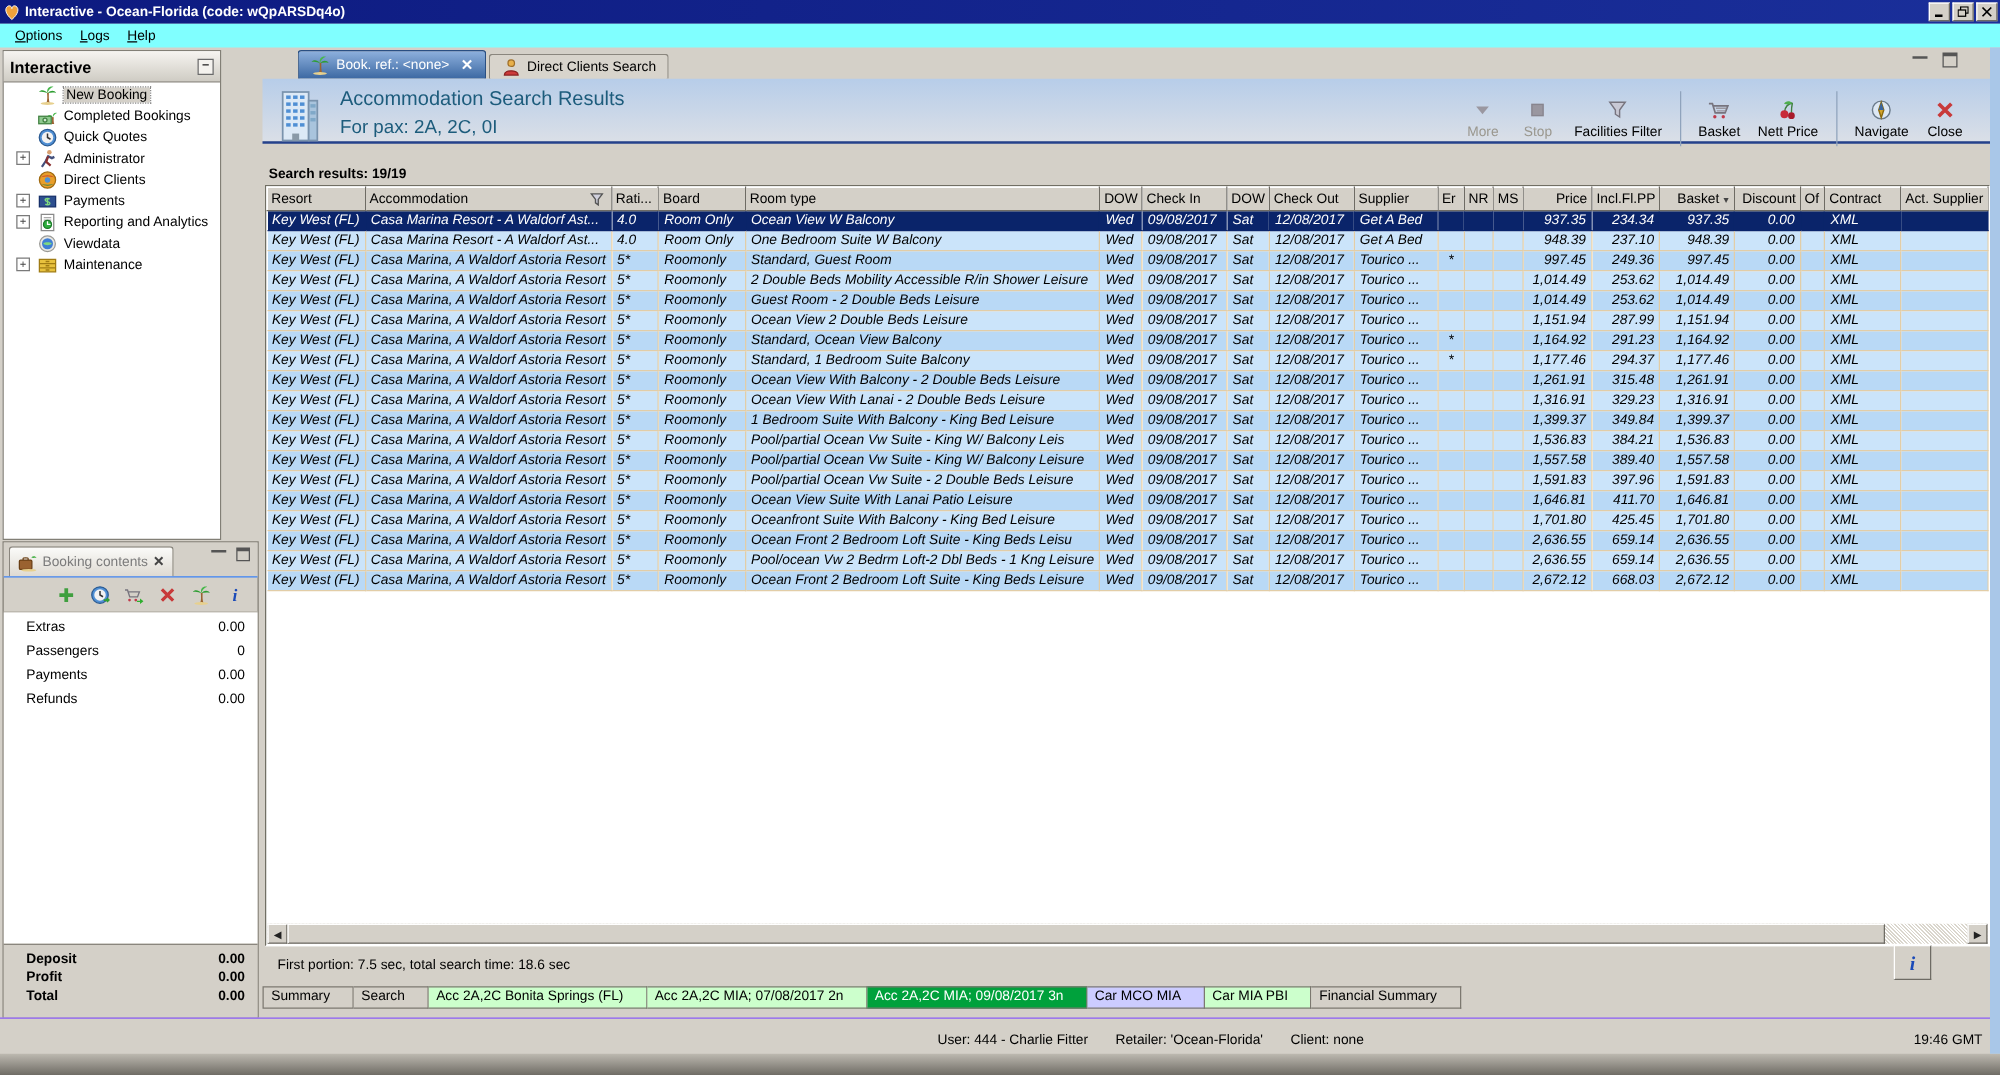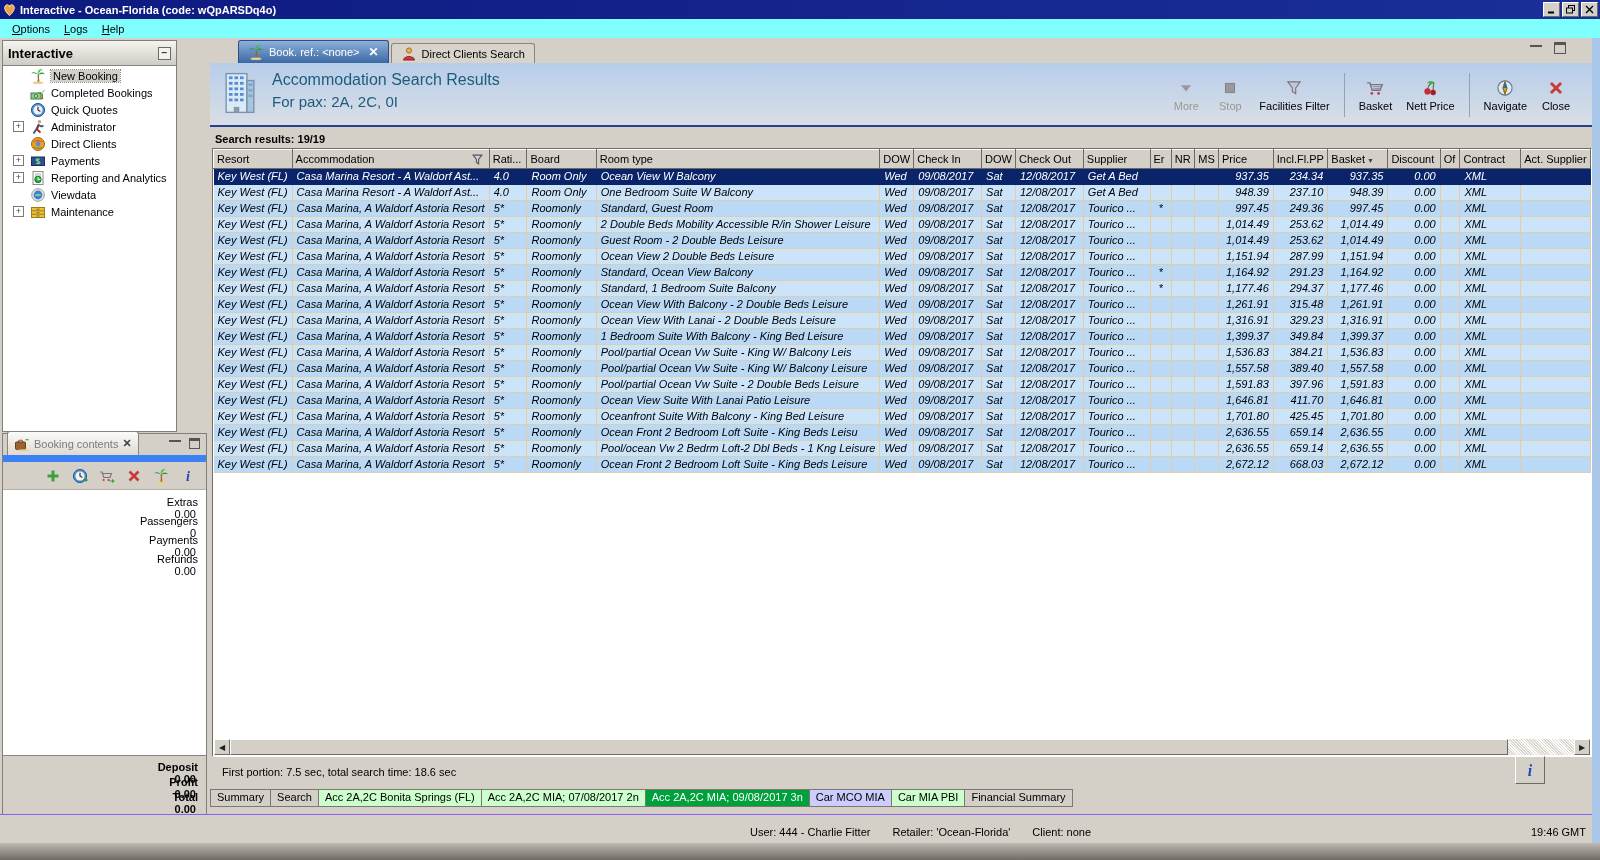--- a/index.html
+++ b/index.html
@@ -24,65 +24,65 @@
   .collapse-box { margin-left:auto; width:13px; height:13px; border:1px solid #6a6a6a; background:#f4f2ee; font-size:10px; line-height:10px; text-align:center; color:#333; }
   .tree { padding-top:1px; }
   .tree-item { display:flex; align-items:center; height:17px; padding-left:10px; white-space:nowrap; }
   .tree-item .expand { width:11px; height:11px; border:1px solid #7a7a7a; background:#fff; font-size:9px; line-height:9px; text-align:center; color:#444; margin-right:6px; flex:none; }
   .tree-item .expand.hidden { visibility:hidden; }
   .tree-item .tree-label { margin-left:5px; }
   .tree-item.selected .tree-label { background:#d4d0c8; outline:1px dotted #8a8a8a; padding:0 2px; }
 
   
   .bc-panel { position:absolute; left:2px; top:433px; width:205px; height:382px; background:#d4d0c8; border:1px solid #827f76; display:flex; flex-direction:column; }
-  .bc-tabrow { height:28px; display:flex; align-items:flex-end; padding:2px 4px 0 4px; background:#d4d0c8; border-bottom:7px solid #3b82f6; position:relative; }
+  .bc-tabrow { height:28px; display:flex; align-items:flex-end; padding:2px 4px 0 4px; background:#d4d0c8; border-bottom:1px solid #3b82f6; position:relative; }
   .bc-tab { display:flex; align-items:center; gap:4px; background:linear-gradient(#fbfbf9,#dedad2); border:1px solid #8a867e; border-bottom:none; border-radius:3px 3px 0 0; height:24px; padding:0 6px; color:#7b7b7b; }
   .bc-tab .x { color:#444; font-weight:bold; font-size:11px; }
   .bc-winbtns { position:absolute; right:6px; top:4px; display:flex; gap:8px; }
   .bc-winbtns .mini { width:12px; height:4px; border-bottom:2px solid #555; }
   .bc-winbtns .maxi { width:11px; height:11px; border:1px solid #555; border-top:3px solid #555; }
   .bc-toolbar { height:28px; display:flex; align-items:center; justify-content:flex-end; gap:11px; padding:0 10px; border-bottom:1px solid #b5b1a8; }
   .bc-btn svg { width:16px; height:16px; display:block; }
   .bc-list { background:#fff; flex:1; padding:6px 8px; }
-  .bc-row { display:flex; height:19px; align-items:flex-end;flex-direction:column; }
+  .bc-row { display:flex; height:19px; align-items:flex-start; }
   .bc-row .bc-label { margin-left:10px; }
   .bc-row .bc-value { margin-left:auto; margin-right:2px; }
   .bc-totals { background:#d4d0c8; border-top:1px solid #8a867e; padding:5px 8px 8px 8px; }
   .bc-totals .bc-row { font-weight:bold; height:15px; }
 
   
   .main-tabbar { position:absolute; left:210px; top:40px; width:1382px; height:23px; display:flex; align-items:flex-end;margin-left:28px; }
   .mtab { display:flex; align-items:center; gap:5px; height:20px; padding:0 9px; background:#d8d4cc; border:1px solid #8a867e; border-bottom:none; border-radius:3px 3px 0 0; margin-right:2px; }
   .mtab.active { height:23px; background:linear-gradient(#8db0dd,#3c68a2); color:#fff; border-color:#2a4f82; }
   .mtab .tab-close { font-weight:bold; margin-left:4px; font-size:12px; }
   .panel-ctrl { position:absolute; right:28px; top:3px; display:flex; gap:10px; }
   .panel-ctrl .dash { width:11px; height:4px; border-bottom:2px solid #555; }
   .panel-ctrl .box { width:11px; height:11px; border:1px solid #555; border-top:2px solid #555; }
 
   
-  .acc-header { position:absolute; left:210px; top:63px; width:1382px; height:64px; background:linear-gradient(#b7cde9,#dadfe7); border-bottom:2px solid #24418c; }
+  .acc-header { position:absolute; left:210px; top:63px; width:1382px; height:52px; background:linear-gradient(#b7cde9,#dadfe7); border-bottom:2px solid #24418c; }
   .acc-title-wrap { position:absolute; left:12px; top:6px; display:flex; gap:14px; }
   .building svg { width:36px; height:48px; display:block; }
   .acc-title { color:#1d5c7c; font-size:16px; line-height:22px; }
   .acc-sub { color:#1d5c7c; font-size:15px; line-height:22px; }
   .hdr-toolbar { position:absolute; right:14px; top:4px; height:56px; display:flex; align-items:center; }
   .tbtn { display:flex; flex-direction:column; align-items:center; justify-content:center; padding:2px 7px; min-width:44px; }
   .tbtn .tb-ic svg { width:18px; height:18px; }
   .tbtn .tb-label { margin-top:3px; white-space:nowrap; }
   .tbtn.disabled .tb-label { color:#9a978e; }
   .tsep { width:1px; height:44px; background:#8fa3bc; margin:0 7px; }
 
   
   .results-bar { position:absolute; left:210px; top:129px; width:1382px; height:19px; display:flex; align-items:center; padding-left:5px; font-weight:bold; }
 
   
   .table-wrap { position:absolute; left:212px; top:148px; width:1380px; height:609px; background:#fff; border:1px solid; border-color:#716f64 #fff #fff #716f64; overflow:hidden; }
   table.grid { border-collapse:collapse; table-layout:fixed; }
   table.grid th { height:19px; background:#d4d0c8; border:1px solid; border-color:#fff #6e6b64 #6e6b64 #fff; font-weight:normal; text-align:left; padding:0 3px; white-space:nowrap; overflow:hidden; position:relative; }
-  table.grid th.r { }
+  table.grid th.r { text-align:right; }
   table.grid td { height:15px; line-height:15px; padding:0 4px; white-space:nowrap; overflow:hidden; border-right:1px solid #e2cda7; border-bottom:1px solid #e2cda7; }
   table.grid td.r { text-align:right; }
   table.grid td.c { text-align:center; }
   tr.row { background:#b9d9f6;font-style:italic; }
   tr.row.alt { background:#cbe4fa; }
   tr.row.sel { background:#0a246a; color:#fff; }
   tr.row.sel td { border-right-color:#0a246a; border-bottom-color:#0a246a; }
   .th-funnel { position:absolute; right:6px; top:4px; }
   .th-funnel svg { width:11px; height:11px; display:block; }
   .th-sort { font-size:7px; margin-left:2px; color:#444; }
@@ -93,21 +93,21 @@
   .sb-left { left:0; } .sb-right { right:0; }
   .sb-thumb { position:absolute; left:16px; top:0; width:1278px; height:16px; background:#d4d0c8; border:1px solid; border-color:#fff #6e6b64 #6e6b64 #fff; }
 
   
   .search-time { position:absolute; left:222px; top:766px; }
   .info-btn { position:absolute; left:1515px; top:756px; width:30px; height:28px; background:#d4d0c8; border:1px solid; border-color:#fff #6e6b64 #6e6b64 #fff; display:flex; align-items:center; justify-content:center; }
   .info-btn svg { width:18px; height:18px; }
 
   
   .bottom-tabs { position:absolute; left:210px; top:789px; width:1382px; height:18px; display:flex; align-items:stretch; }
-  .btab { border:1px solid #7c7870; border-left:none; padding:1px 6px 0 6px; background:#d4d0c8; white-space:nowrap;text-align:center; }
+  .btab { border:1px solid #7c7870; border-left:none; padding:1px 18px 0 6px; background:#d4d0c8; white-space:nowrap;text-align:center; }
   .btab:first-child { border-left:1px solid #7c7870; }
   .btab.green { background:#ccffcc; }
   .btab.lavender { background:#ccccff; }
   .btab.activegreen { background:#00a13c; color:#fff; }
 
   
   .statusbar { position:absolute; left:0; top:814px; width:1600px; height:34px; background:#d4d0c8; border-top:1px solid #8b5cf6; display:flex; align-items:center; }
   .status-center { position:absolute; left:750px; display:flex; gap:22px; }
   .status-time { position:absolute; right:14px; }
   .bottom-strip { position:absolute; left:0; top:843px; width:1600px; height:17px; background:linear-gradient(#bdb9b0,#6f6c65); }

